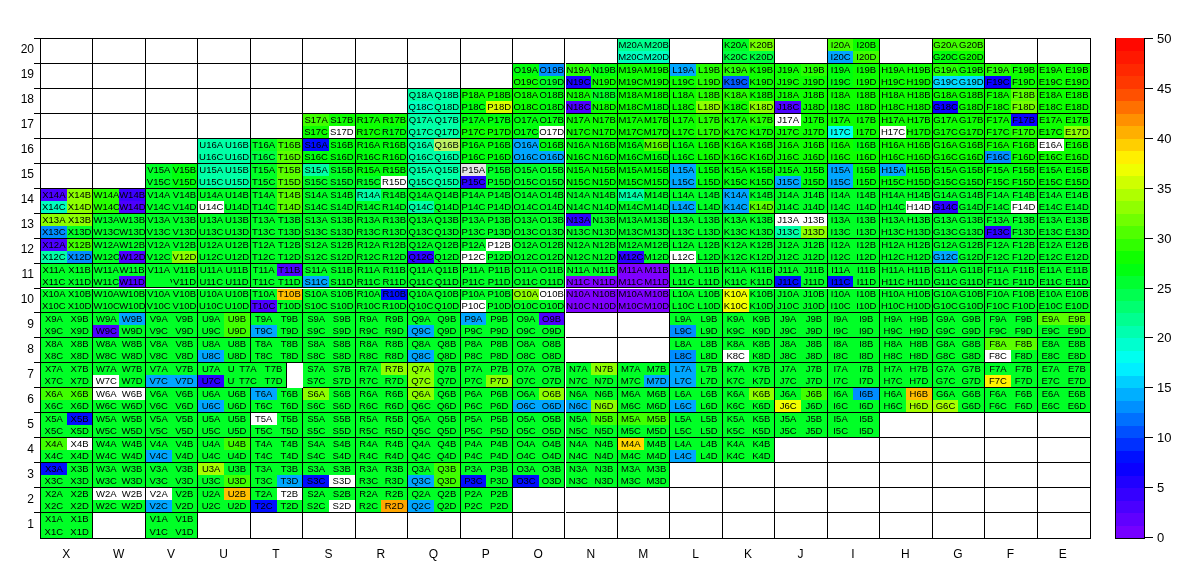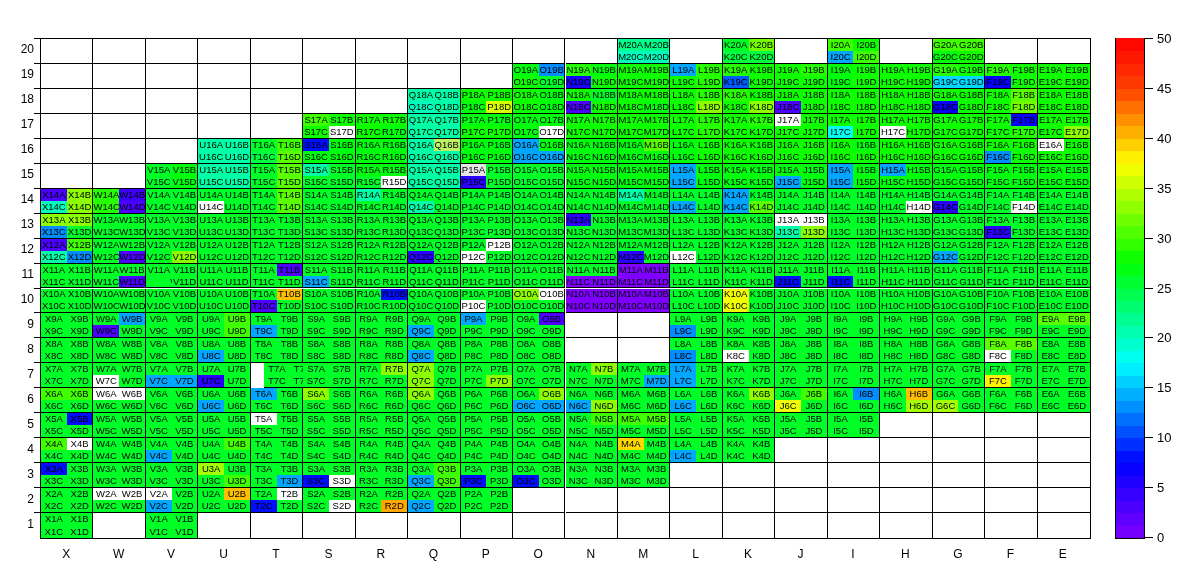--- a/index.html
+++ b/index.html
@@ -3141,21 +3141,21 @@
         <div class="quad qB" style="background: rgb(0, 255, 38);">
           <span style="color: rgb(0, 0, 0);">U7B</span>
         </div>
         <div class="quad qC" style="background: rgb(42, 0, 255);">
           <span style="color: rgb(0, 0, 0);">U7C</span>
         </div>
         <div class="quad qD" style="background: rgb(0, 255, 38);">
           <span style="color: rgb(0, 0, 0);">U7D</span>
         </div>
       </div>
-      <div class="gcell" style="left: 223px; top: 324.35px; width: 52.45px; height: 24.95px;">
+      <div class="gcell" style="left: 194px; top: 324.35px; width: 52.45px; height: 24.95px;">
         <div class="quad qA" style="background: rgb(0, 255, 38);">
           <span style="color: rgb(0, 0, 0);">T7A</span>
         </div>
         <div class="quad qB" style="background: rgb(0, 255, 38);">
           <span style="color: rgb(0, 0, 0);">T7B</span>
         </div>
         <div class="quad qC" style="background: rgb(0, 255, 38);">
           <span style="color: rgb(0, 0, 0);">T7C</span>
         </div>
         <div class="quad qD" style="background: rgb(0, 255, 38);">

